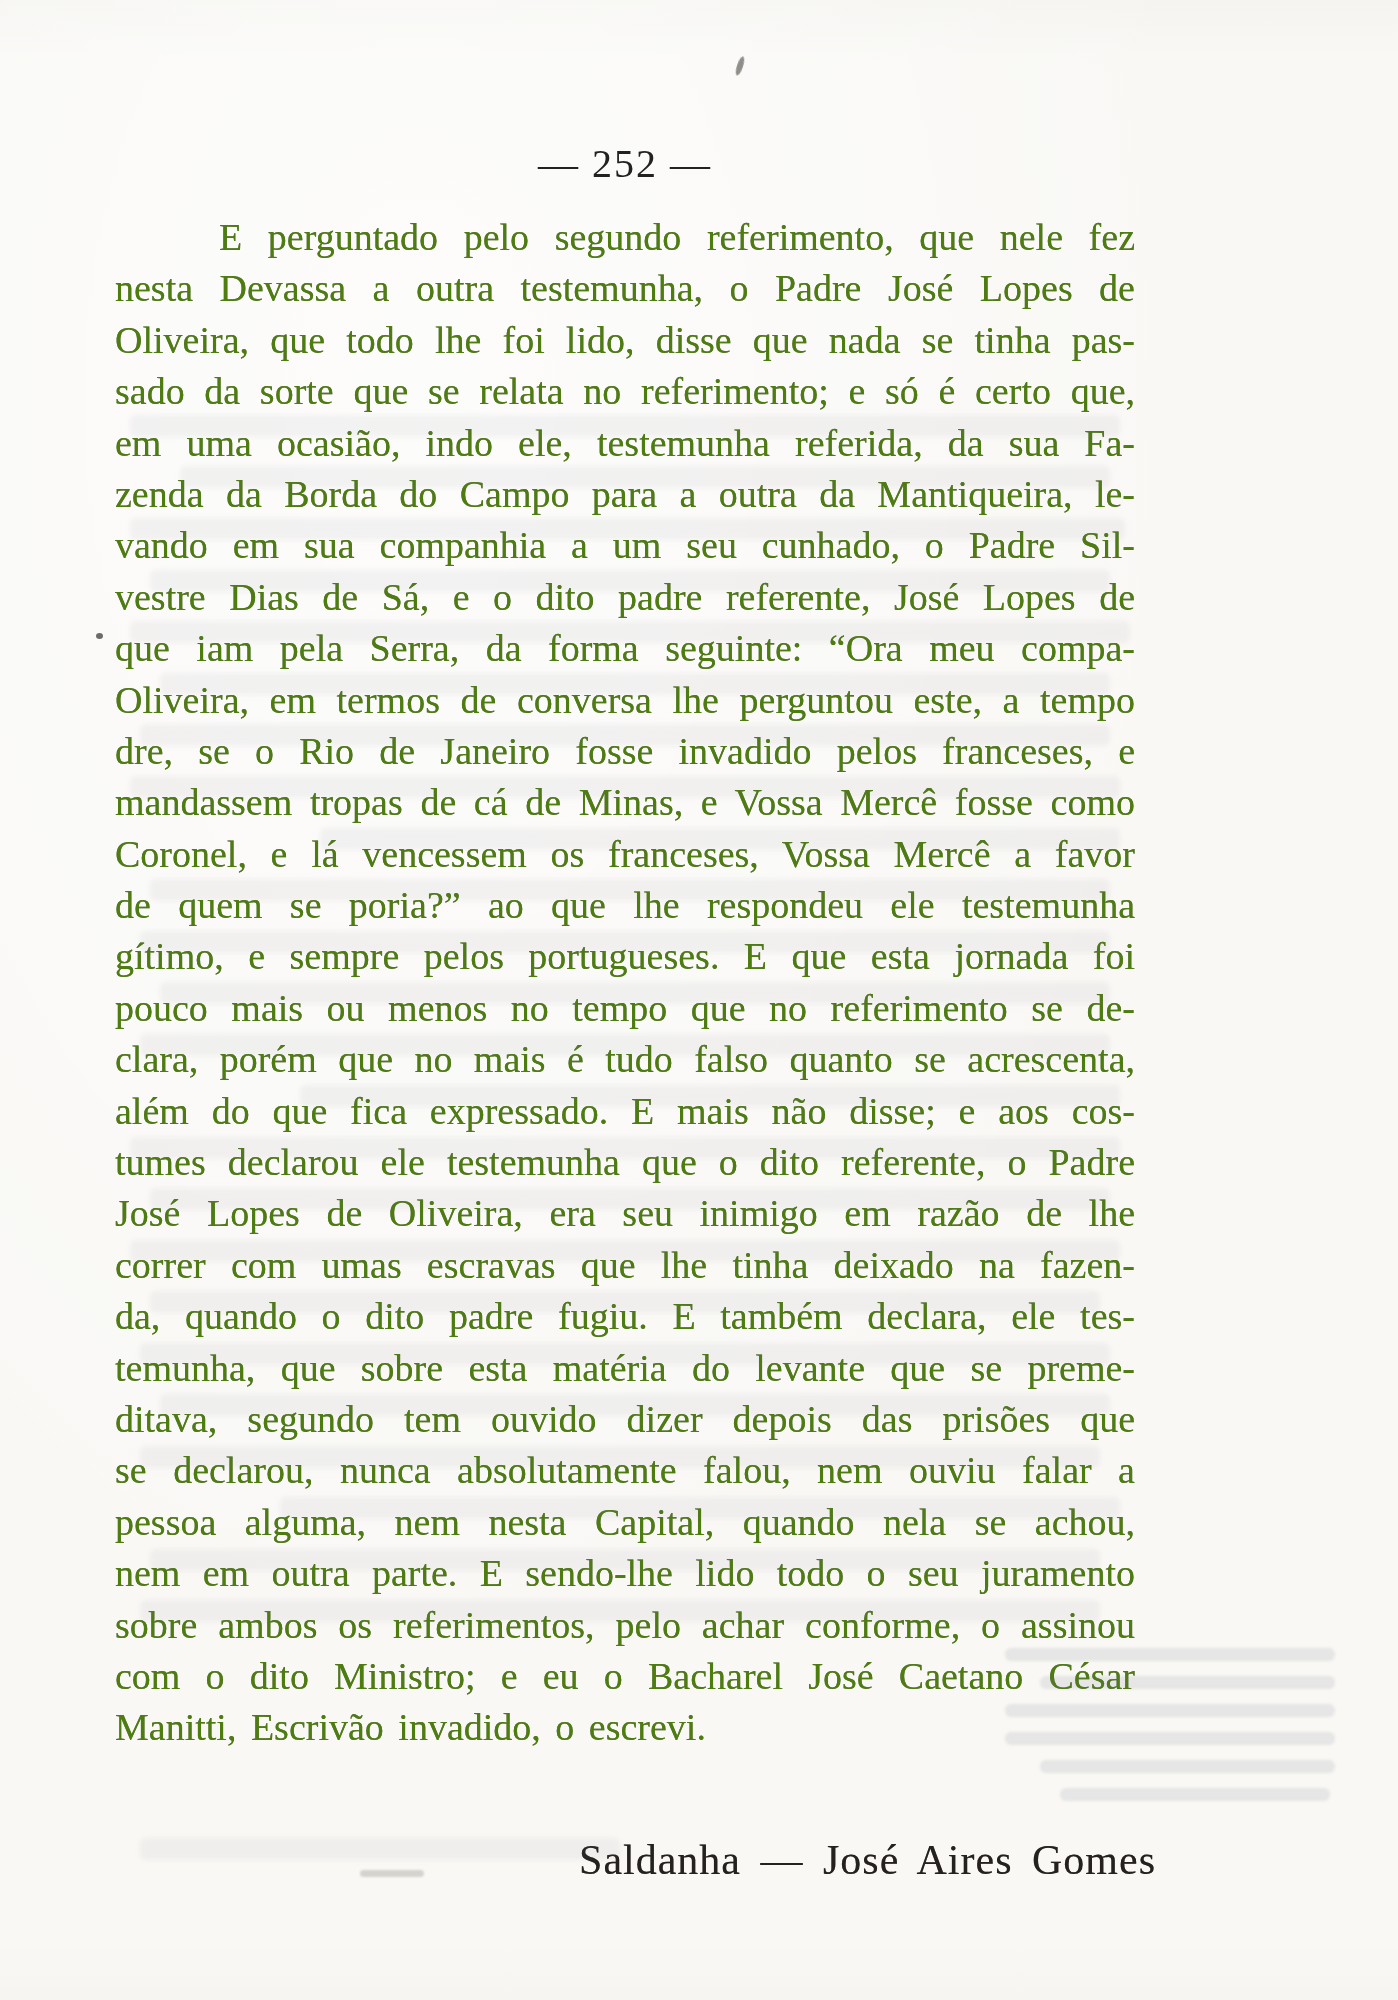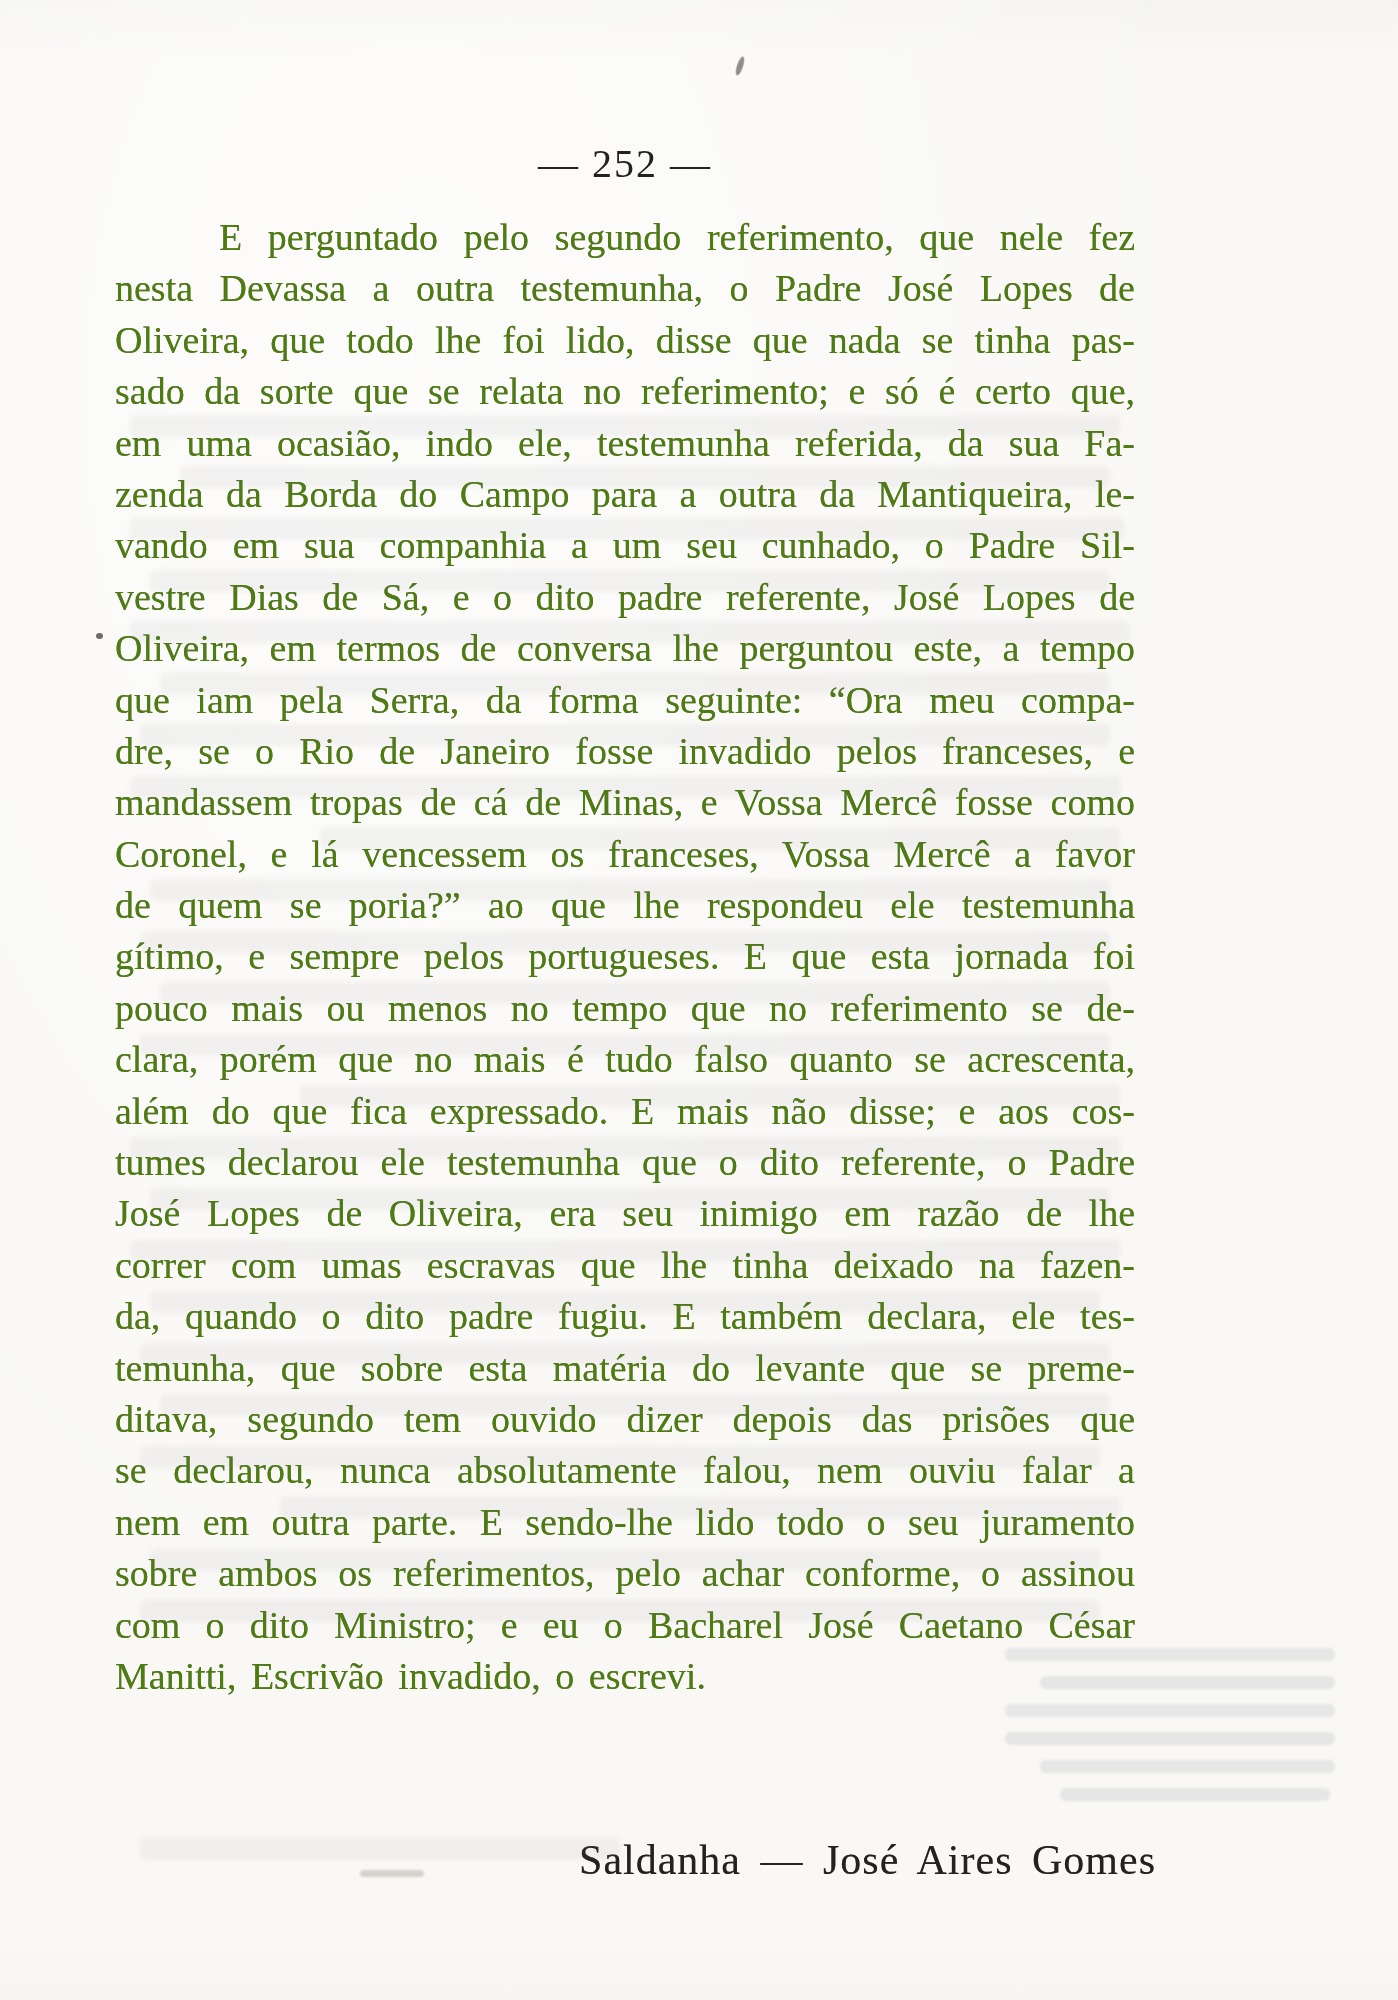--- a/index.html
+++ b/index.html
@@ -114,37 +114,38 @@
 
   <div class="text-block" id="body-text">
       <div class="line indent">E perguntado pelo segundo referimento, que nele fez</div>
       <div class="line">nesta Devassa a outra testemunha, o Padre José Lopes de</div>
       <div class="line">Oliveira, que todo lhe foi lido, disse que nada se tinha pas-</div>
       <div class="line">sado da sorte que se relata no referimento; e só é certo que,</div>
       <div class="line">em uma ocasião, indo ele, testemunha referida, da sua Fa-</div>
       <div class="line">zenda da Borda do Campo para a outra da Mantiqueira, le-</div>
       <div class="line">vando em sua companhia a um seu cunhado, o Padre Sil-</div>
       <div class="line">vestre Dias de Sá, e o dito padre referente, José Lopes de</div>
+      <div class="line">que iam pela Serra, da forma seguinte: “Ora meu compa-</div>
       <div class="line">Oliveira, em termos de conversa lhe perguntou este, a tempo</div>
-      <div class="line">que iam pela Serra, da forma seguinte: “Ora meu compa-</div>
       <div class="line">dre, se o Rio de Janeiro fosse invadido pelos franceses, e</div>
       <div class="line">mandassem tropas de cá de Minas, e Vossa Mercê fosse como</div>
       <div class="line">Coronel, e lá vencessem os franceses, Vossa Mercê a favor</div>
       <div class="line">de quem se poria?” ao que lhe respondeu ele testemunha</div>
       <div class="line">gítimo, e sempre pelos portugueses. E que esta jornada foi</div>
       <div class="line">pouco mais ou menos no tempo que no referimento se de-</div>
       <div class="line">clara, porém que no mais é tudo falso quanto se acrescenta,</div>
       <div class="line">além do que fica expressado. E mais não disse; e aos cos-</div>
       <div class="line">tumes declarou ele testemunha que o dito referente, o Padre</div>
       <div class="line">José Lopes de Oliveira, era seu inimigo em razão de lhe</div>
       <div class="line">correr com umas escravas que lhe tinha deixado na fazen-</div>
       <div class="line">da, quando o dito padre fugiu. E também declara, ele tes-</div>
       <div class="line">temunha, que sobre esta matéria do levante que se preme-</div>
       <div class="line">ditava, segundo tem ouvido dizer depois das prisões que</div>
       <div class="line">se declarou, nunca absolutamente falou, nem ouviu falar a</div>
+      <div class="line">pessoa alguma, nem nesta Capital, quando nela se achou,</div>
       <div class="line">nem em outra parte. E sendo-lhe lido todo o seu juramento</div>
       <div class="line">sobre ambos os referimentos, pelo achar conforme, o assinou</div>
       <div class="line">com o dito Ministro; e eu o Bacharel José Caetano César</div>
       <div class="line no-just">Manitti, Escrivão invadido, o escrevi.</div>
     </div>
 
   <div class="signature">Saldanha — José Aires Gomes</div>
 
   <div id="bleed-layer">
       <div class="bleed" style="top: 415px; left: 130px; width: 990px; height: 22px;"></div>

